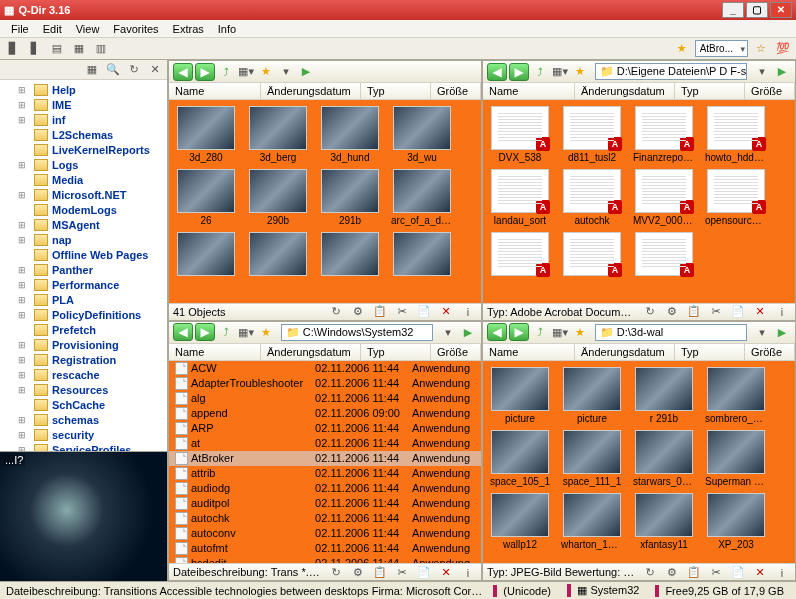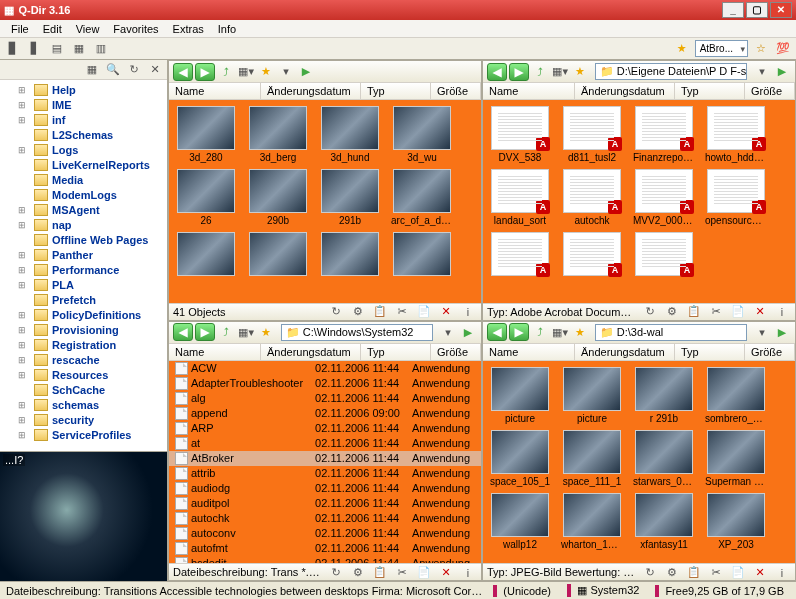--- a/index.html
+++ b/index.html
@@ -107,32 +107,36 @@
           <span class="tree-label">IME</span>
         </div>
         <div class="tree-row ">
           <span class="tree-icon"></span>
           <span class="tree-label">inf</span>
         </div>
         <div class="tree-row leaf">
           <span class="tree-icon"></span>
           <span class="tree-label">L2Schemas</span>
         </div>
+        <div class="tree-row leaf">
+          <span class="tree-icon"></span>
+          <span class="tree-label">LiveKernelReports</span>
+        </div>
         <div class="tree-row ">
           <span class="tree-icon"></span>
           <span class="tree-label">Logs</span>
         </div>
         <div class="tree-row leaf">
           <span class="tree-icon"></span>
-          <span class="tree-label">LiveKernelReports</span>
-        </div>
-        <div class="tree-row leaf">
-          <span class="tree-icon"></span>
           <span class="tree-label">Media</span>
         </div>
+        <div class="tree-row ">
+          <span class="tree-icon"></span>
+          <span class="tree-label">Microsoft.NET</span>
+        </div>
         <div class="tree-row leaf">
           <span class="tree-icon"></span>
           <span class="tree-label">ModemLogs</span>
         </div>
         <div class="tree-row ">
           <span class="tree-icon"></span>
           <span class="tree-label">MSAgent</span>
         </div>
         <div class="tree-row ">
           <span class="tree-icon"></span>
@@ -147,27 +151,27 @@
           <span class="tree-label">Panther</span>
         </div>
         <div class="tree-row ">
           <span class="tree-icon"></span>
           <span class="tree-label">Performance</span>
         </div>
         <div class="tree-row ">
           <span class="tree-icon"></span>
           <span class="tree-label">PLA</span>
         </div>
+        <div class="tree-row ">
+          <span class="tree-icon"></span>
+          <span class="tree-label">PolicyDefinitions</span>
+        </div>
         <div class="tree-row leaf">
           <span class="tree-icon"></span>
           <span class="tree-label">Prefetch</span>
-        </div>
-        <div class="tree-row ">
-          <span class="tree-icon"></span>
-          <span class="tree-label">PolicyDefinitions</span>
         </div>
         <div class="tree-row ">
           <span class="tree-icon"></span>
           <span class="tree-label">Provisioning</span>
         </div>
         <div class="tree-row ">
           <span class="tree-icon"></span>
           <span class="tree-label">Registration</span>
         </div>
         <div class="tree-row ">

